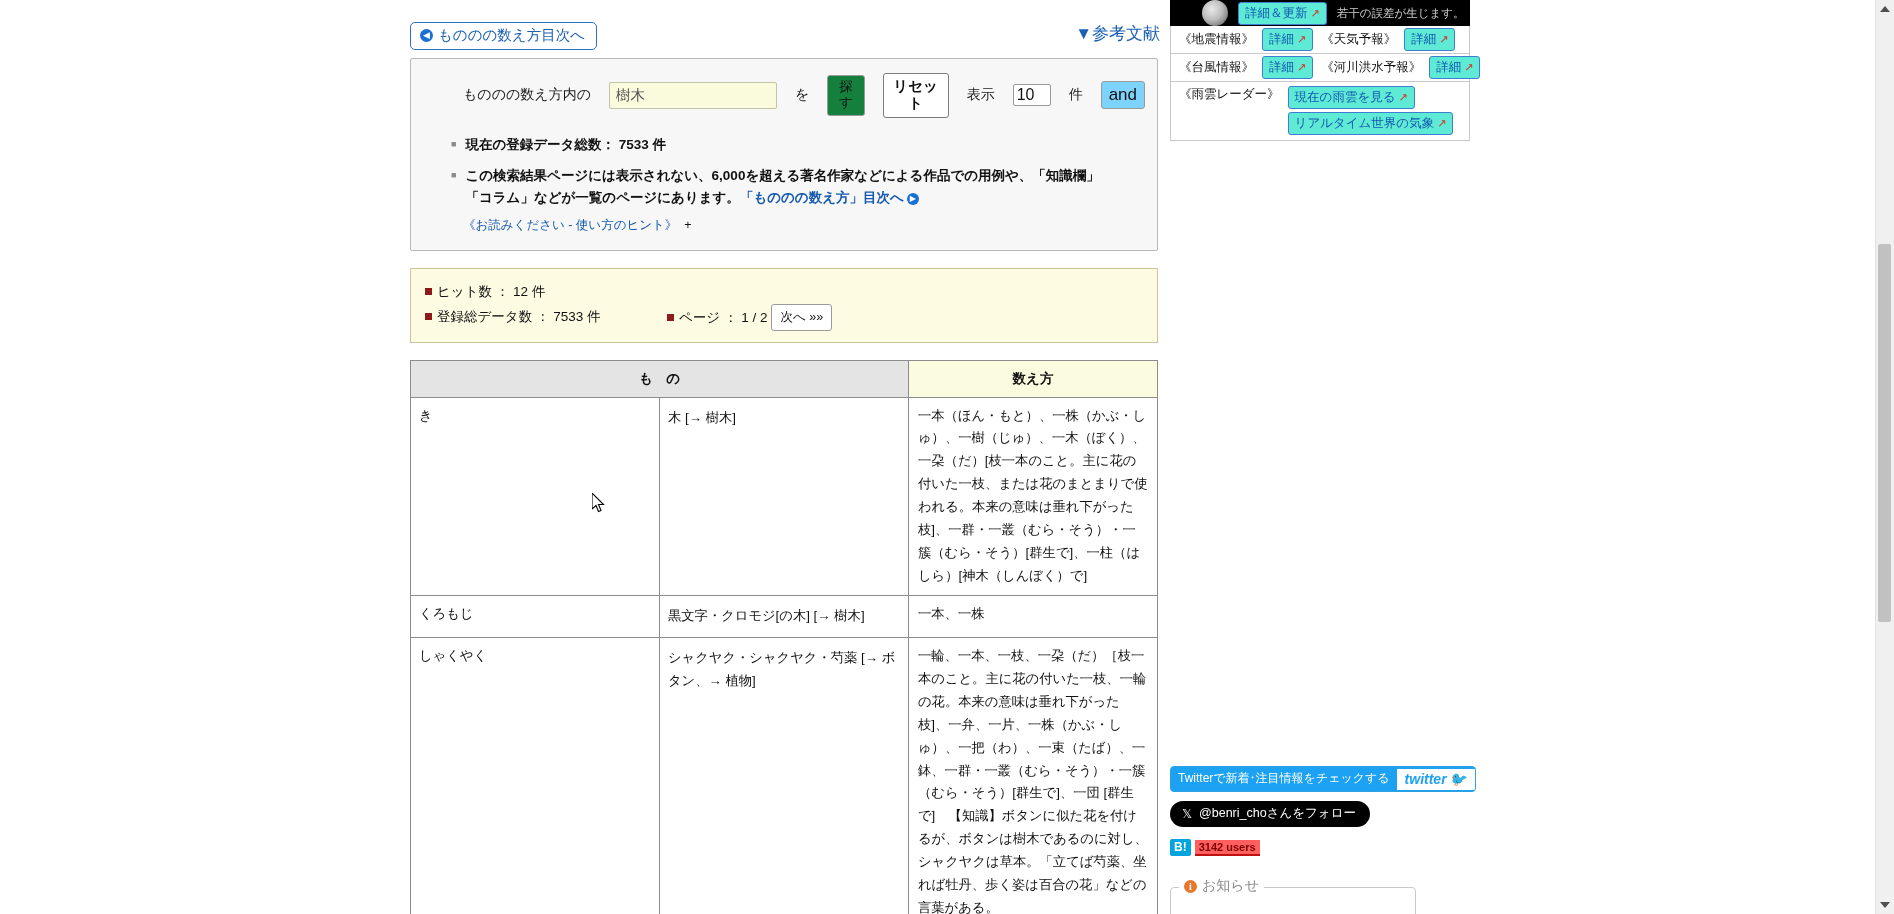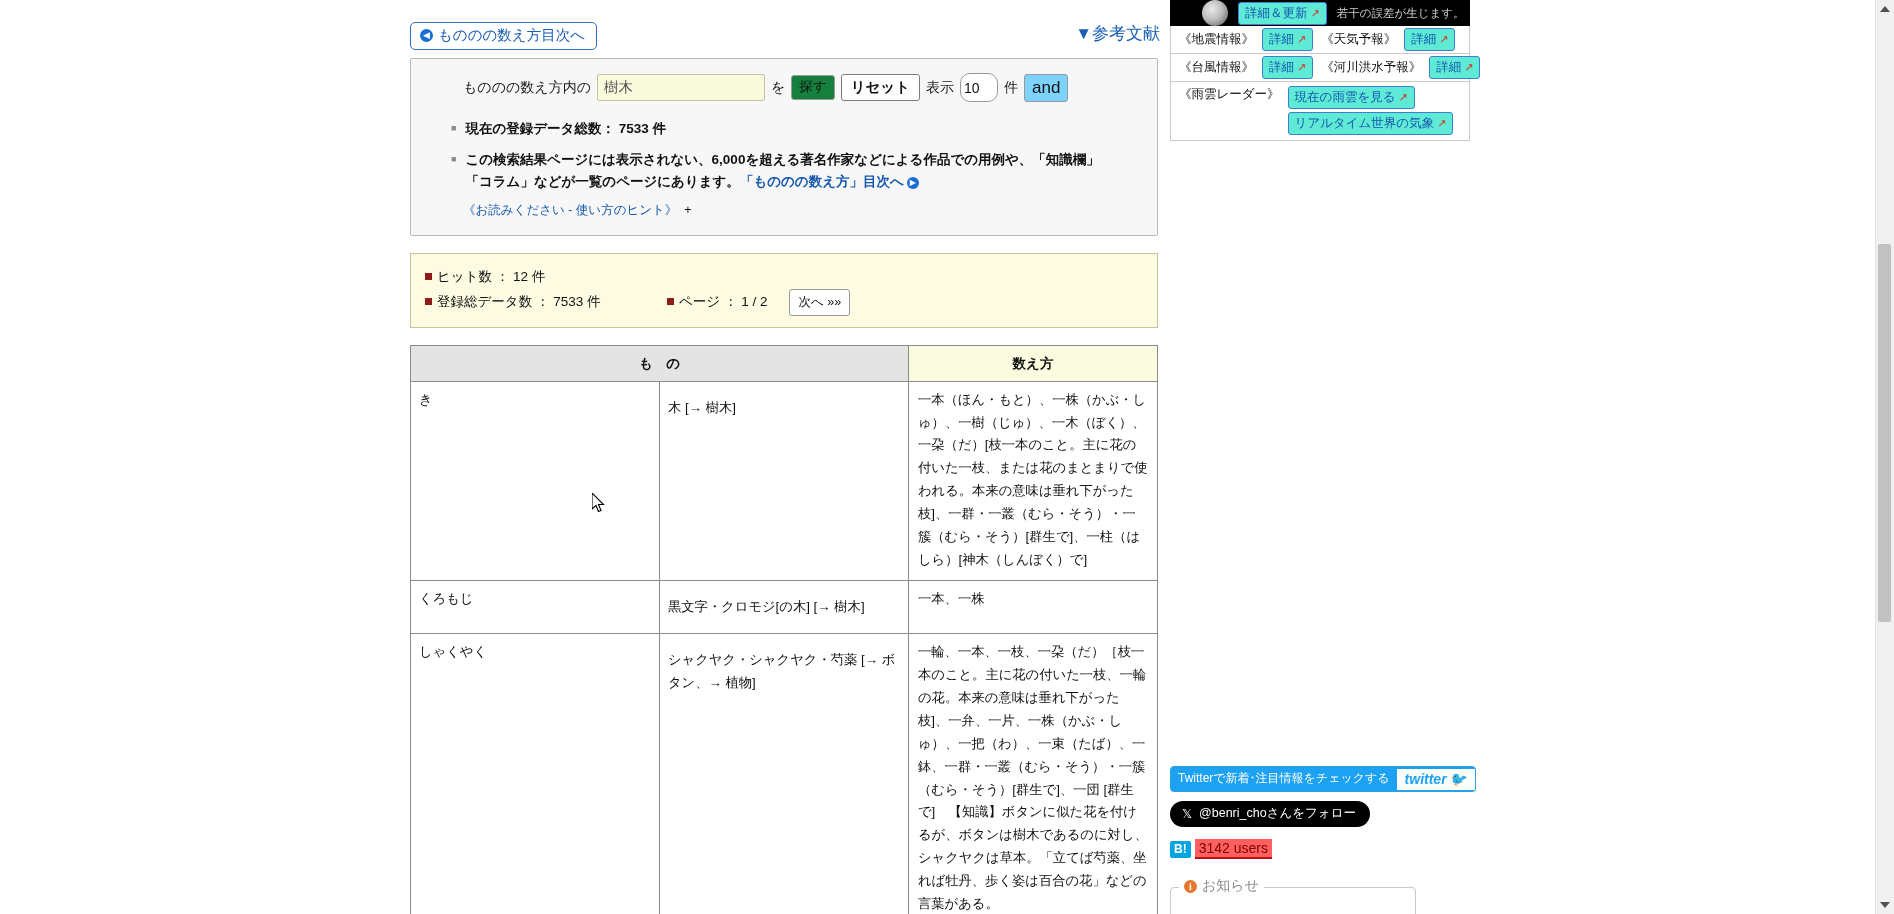--- a/index.html
+++ b/index.html
@@ -78,21 +78,21 @@
     border: 1px solid #b9b9b9;
     background: #f7f7f7;
     border-radius: 2px;
     padding: 14px 12px 16px 12px;
     box-sizing: border-box;
     width: 748px;
   }
   .search-row {
     display: flex;
     align-items: center;
-    gap: 6px;
+    gap: 18px;
     padding-left: 40px;
     margin-bottom: 6px;
   }
   .search-row .lbl {
     font-size: 14px;
     color: #1a1a1a;
     white-space: nowrap;
   }
   .kw-input {
     width: 168px;
@@ -125,24 +125,24 @@
     font-weight: bold;
     padding: 4px 9px;
     cursor: pointer;
     line-height: 1.2;
     font-family: "Liberation Sans", "DejaVu Sans", sans-serif;
     color: #111;
     text-align: center;
   }
   .num-input {
     width: 38px;
-    height: 29px;
+    height: 22px;
     border: 1px solid #9a9a9a;
-    border-radius: 10px;
-    font-size: 14px;
+    border-radius: 2px;
+    font-size: 16px;
     padding: 0 3px;
     box-sizing: border-box;
     font-family: "Liberation Sans", "DejaVu Sans", sans-serif;
     color: #111;
   }
   .btn-and {
     border: 1px solid #9a9a9a;
     background: #7dd3fc;
     border-radius: 3px;
     font-size: 17px;
@@ -218,21 +218,21 @@
     margin-right: 5px;
     vertical-align: 1px;
   }
   .kw-val { color: #c01010; font-weight: bold; font-size: 15.5px; }
   .page-group {
     position: absolute;
     left: 256px;
     bottom: 11px;
     display: flex;
     align-items: center;
-    gap: 22px;
+    gap: 4px;
     white-space: nowrap;
   }
   .page-group .res-line { line-height: 1.2; }
   .btn-next {
     border: 1px solid #9a9a9a;
     background: #fff;
     border-radius: 3px;
     font-size: 12.5px;
     padding: 4px 8px;
     cursor: pointer;
@@ -256,21 +256,21 @@
   }
   table.results th {
     text-align: center;
     font-weight: bold;
     padding: 6px 16px;
     font-size: 13.5px;
   }
   th.th-mono { background: #e4e4e4; }
   th.th-kazoe { background: #fbfbdf; }
   td.c-kana { width: 128px; padding: 7px 8px; }
-  td.c-word { width: 130px; padding: 15px 8px; margin-top: 41px; }
+  td.c-word { width: 130px; padding: 9px 8px; margin-top: 41px; }
   td.c-kazoe { padding: 7px 9px 8px 9px; }
 
   
   #sidebar {
     position: absolute;
     left: 1170px;
     top: 0;
     width: 300px;
   }
   .moon-widget {
@@ -387,22 +387,22 @@
     color: #fff;
     font-weight: bold;
     font-size: 12px;
     padding: 1px 4px 2px 4px;
     border-radius: 2px;
     cursor: pointer;
   }
   .hatena-users {
     background: #ff5f5f;
     color: #7a0000;
-    font-weight: normal;
-    font-size: 14px;
+    font-weight: bold;
+    font-size: 11px;
     padding: 1px 4px;
     border-bottom: 2px solid #c01010;
     cursor: pointer;
   }
   .notice-box {
     position: absolute;
     top: 887px;
     left: 0px;
     width: 246px;
     border: 1px solid #c9c9c9;

